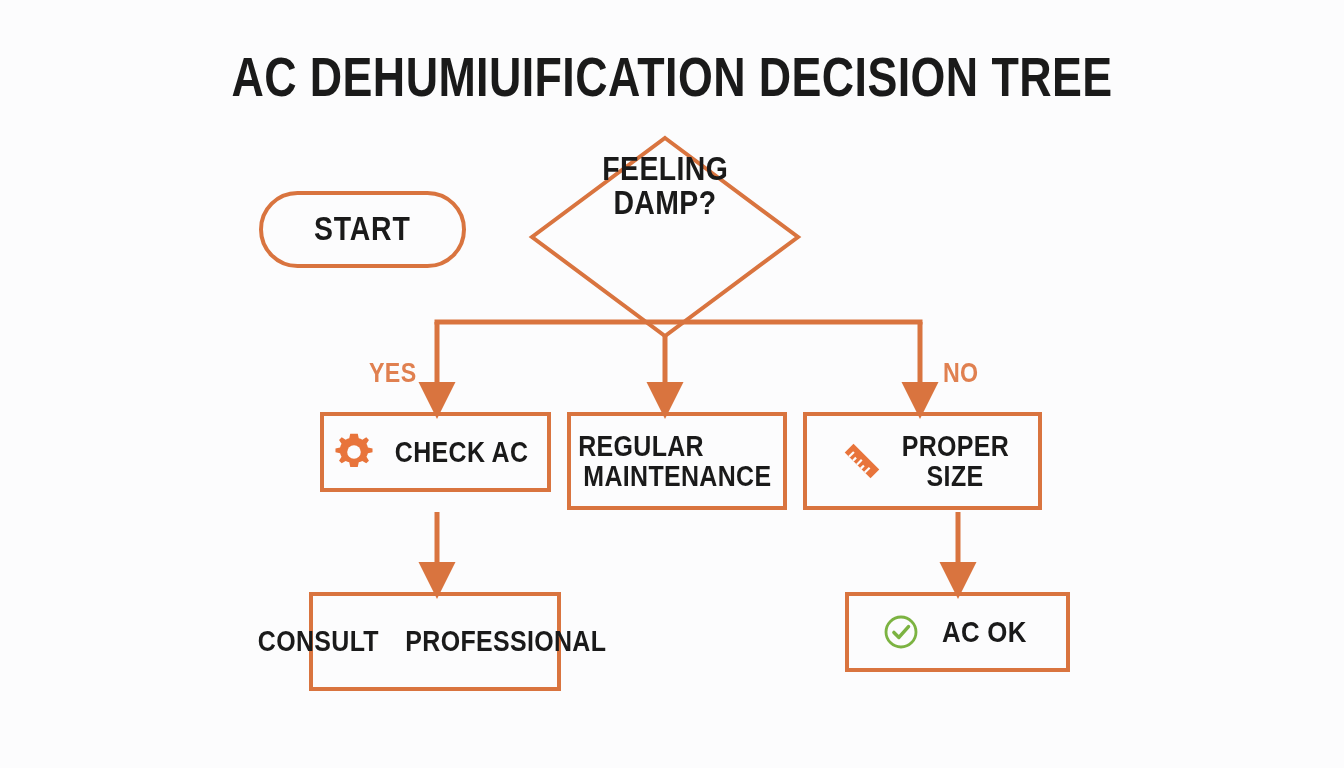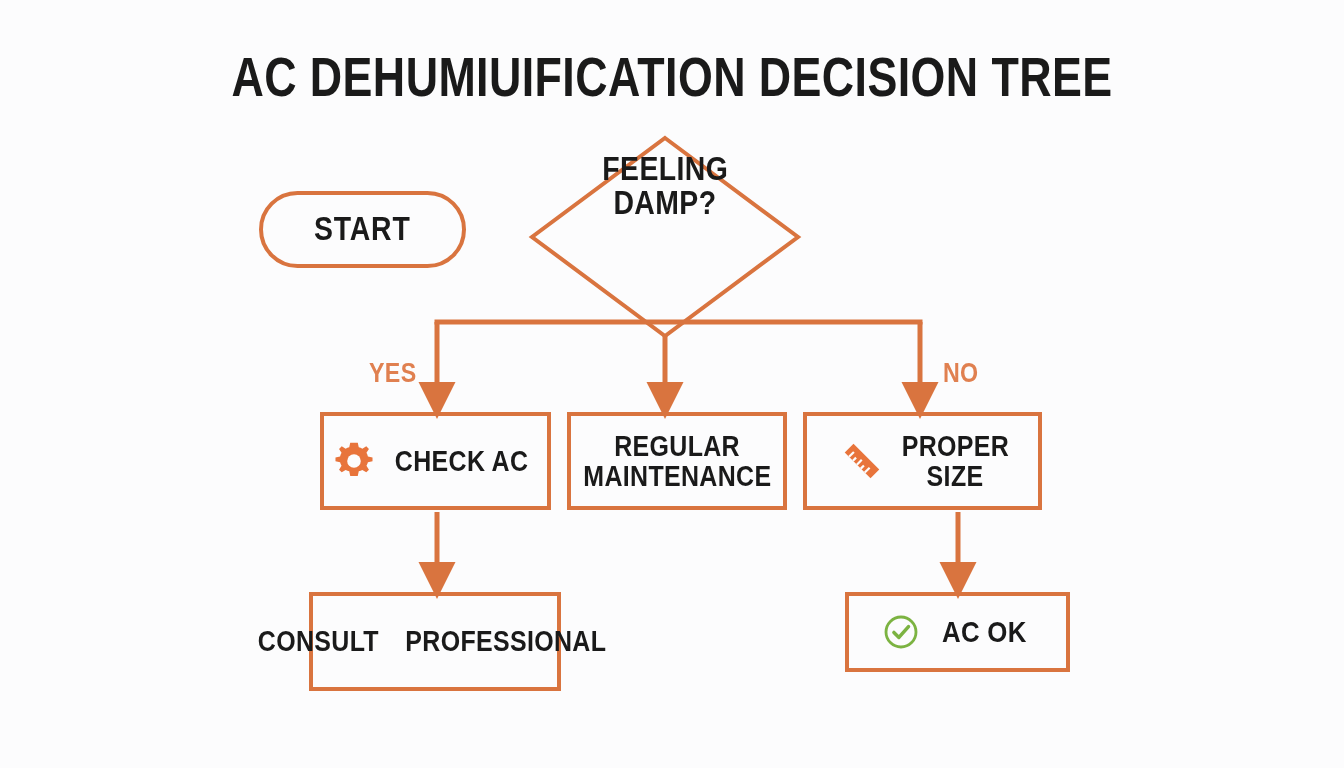--- a/index.html
+++ b/index.html
@@ -107,21 +107,21 @@
   }
   .proc-box .node-label { font-size: 29px; letter-spacing: 0.4px; }
   .proc-box .icon-slot {
     flex: 0 0 auto;
     display: flex;
     align-items: center;
     justify-content: center;
     margin-right: 8px;
   }
 
-  #node-check-ac       { left: 320px; top: 412px; width: 231px; height: 98px; }
+  #node-check-ac       { left: 320px; top: 412px; width: 231px; height: 80px; }
   #node-regular-maint  { left: 567px; top: 412px; width: 220px; height: 98px; }
   #node-proper-size    { left: 803px; top: 412px; width: 239px; height: 98px; padding-left: 12px; }
   #node-consult-pro    { left: 309px; top: 592px; width: 252px; height: 99px; }
   #node-ac-ok          { left: 845px; top: 592px; width: 225px; height: 80px; align-items: center; }
 
   #node-ac-ok .node-label { font-size: 30px; }
 
   
   .branch-label {
     position: absolute;
@@ -188,21 +188,21 @@
                  l-4.1,0 l-1.1,-5.0 a15.6,15.6 0 0 1 -3.9,-1.6 l-4.3,2.7 l-2.9,-2.9 l2.7,-4.3
                  a15.6,15.6 0 0 1 -1.6,-3.9 l-5.0,-1.1 l0,-4.1 l5.0,-1.1 a15.6,15.6 0 0 1 1.6,-3.9
                  l-2.7,-4.3 l2.9,-2.9 l4.3,2.7 a15.6,15.6 0 0 1 3.9,-1.6 l1.1,-5.0 Z"></path>
         <circle cx="24" cy="24" r="7.4" fill="#fcfcfd"></circle>
       </svg>
     </span>
     <span class="node-label">CHECK AC</span>
   </div>
 
   <div class="proc-box" id="node-regular-maint">
-    <span style="display:flex;flex-direction:column;align-items:center;">
+    <span style="display:flex;flex-direction:column;align-items:flex-start;">
       <span class="node-label">REGULAR</span>
       <span class="node-label">MAINTENANCE</span>
     </span>
   </div>
 
   <div class="proc-box" id="node-proper-size">
     <span class="icon-slot">
       <svg width="46" height="46" viewBox="0 0 48 48" aria-hidden="true">
         <g transform="rotate(-45 24 24)">
           <rect x="17.5" y="5" width="13" height="38" fill="#E8743B"></rect>

